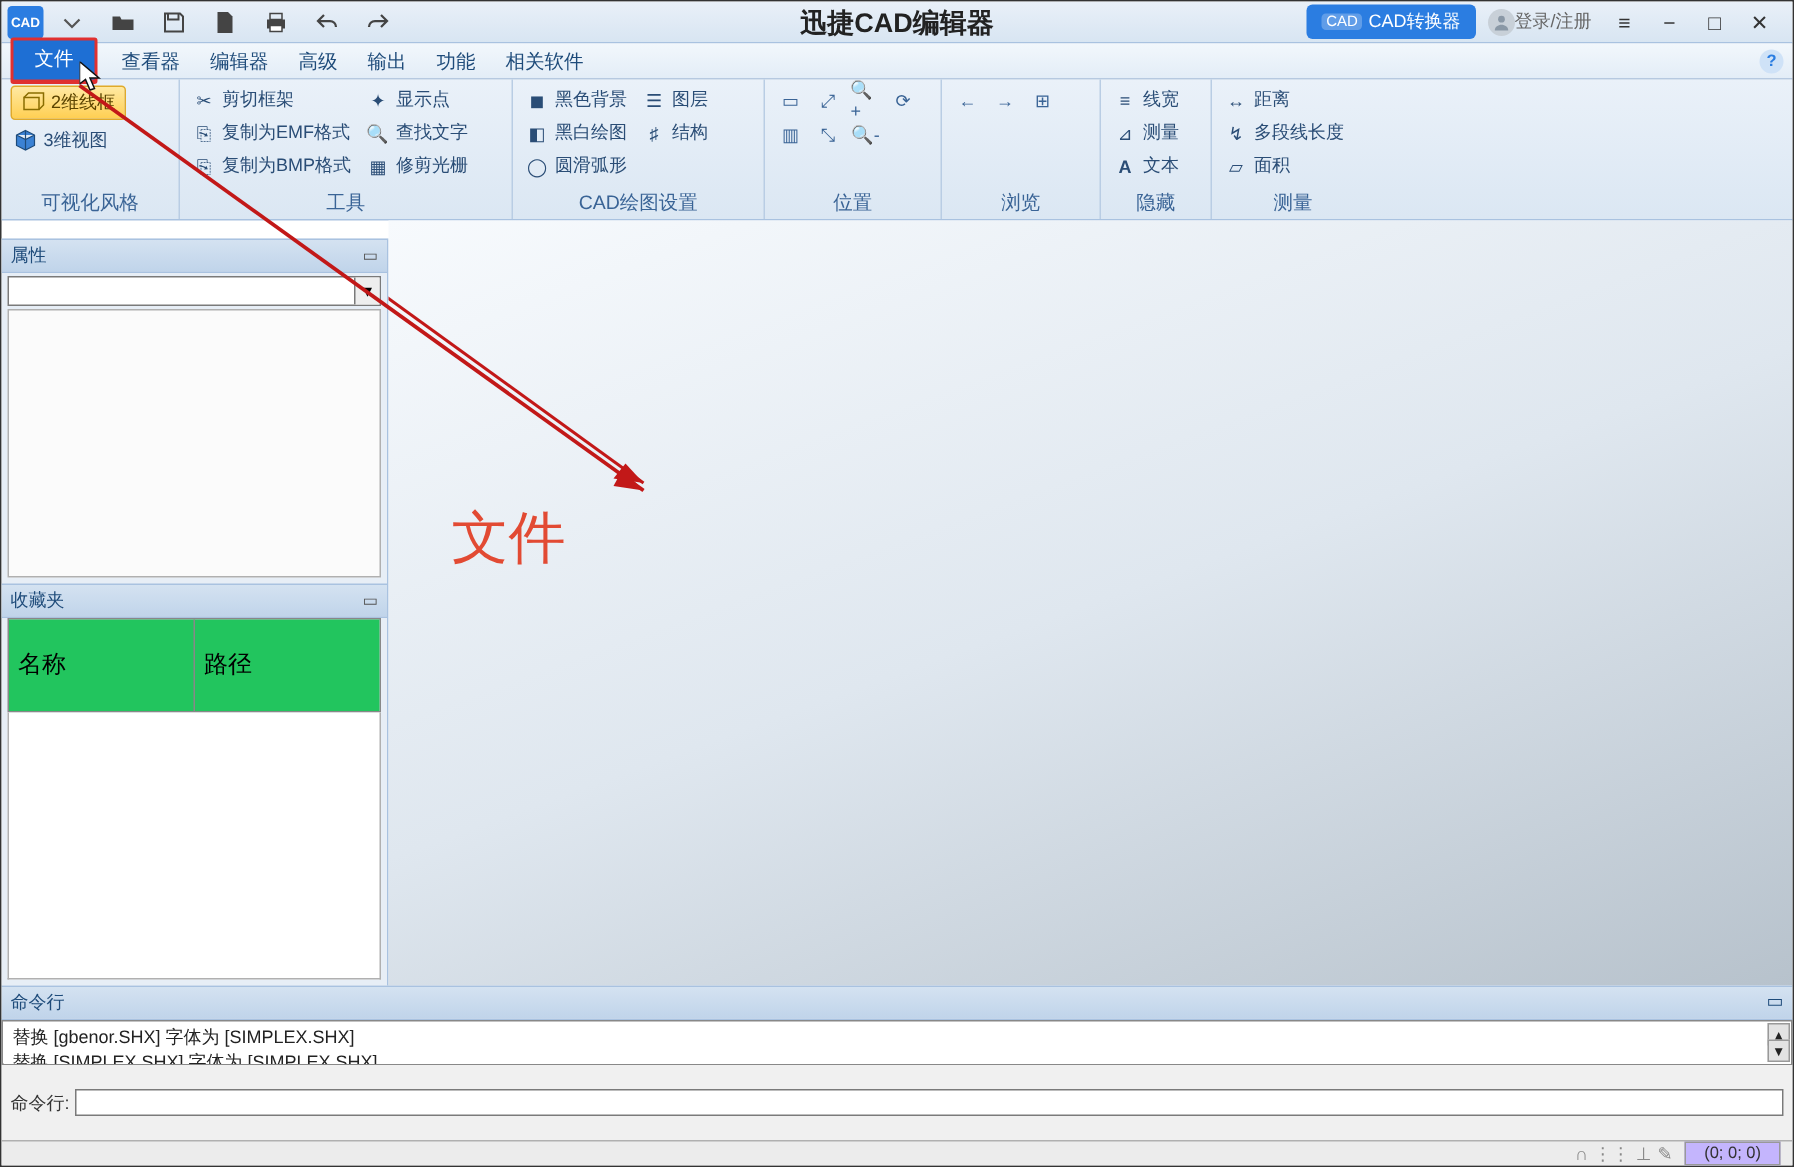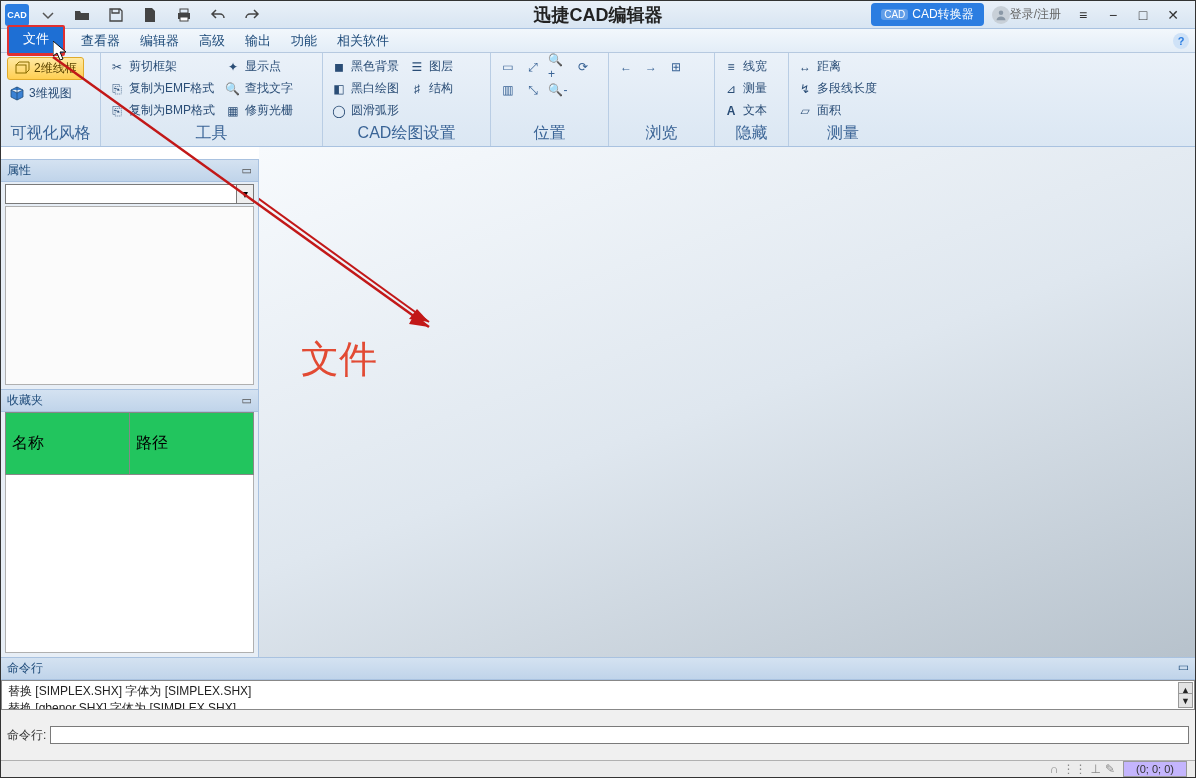--- a/index.html
+++ b/index.html
@@ -24,21 +24,21 @@
 .menu-bar { height: 24px; background: linear-gradient(#f2f7fc,#e3edf7); display: flex; align-items: center; padding-left: 6px; position: relative; border-bottom: 1px solid #b6c9e0; }
 .menu-file { position: relative; background:#1e6fd4; color:#fff; padding:3px 14px 5px; border-radius:2px 2px 2px 2px; font-size:13px; border:2px solid #e03030; border-bottom-width:3px; margin-right:6px; }
 .menu-file .cursor { position:absolute; left:44px; top:14px; }
 .menu-item { padding: 4px 10px; color: #1e4b7a; font-size: 13px; cursor: pointer; }
 .help-icon { position:absolute; right:6px; color:#2b7de1; font-weight:bold; width:16px;height:16px;border-radius:50%;background:#cfe2f7;display:flex;align-items:center;justify-content:center;font-size:11px;}
 
 
 .ribbon { height: 94px; background: linear-gradient(#eaf1f9,#dbe7f3); display: flex; border-bottom: 1px solid #a9c2e0; }
 .ribbon-group { border-right: 1px solid #b9cde4; padding: 4px 6px 2px; display: flex; flex-direction: column; }
 .ribbon-group .group-body { flex: 1; display: flex; align-items: flex-start; gap: 6px; }
-.ribbon-group .group-label { text-align: center; color: #3a6496; font-size: 16px; padding-top: 2px; }
+.ribbon-group .group-label { text-align: center; color: #3a6496; font-size: 13px; padding-top: 2px; }
 .rb-btn-sm { display: flex; align-items: center; gap: 4px; color: #2a4d76; font-size: 12px; padding: 1px 2px; cursor:pointer; white-space: nowrap; }
 .rb-btn-sm .sm-icon { width: 16px; height: 16px; display:flex;align-items:center;justify-content:center; }
 .rb-col { display:flex; flex-direction:column; gap:3px; }
 .view-2d { background: linear-gradient(#ffe9a2,#ffcf52); border:1px solid #e0aa2a; border-radius:3px; padding:2px 6px; display:flex; align-items:center; gap:4px; color:#5a4300; }
 .icon-row { display:flex; gap:3px; }
 .icon-only { width:22px; height:20px; display:flex;align-items:center;justify-content:center; color:#3a6496; cursor:pointer; border:1px solid transparent;}
 
 
 .content { display:flex; height: calc(100% - 28px - 24px - 94px - 120px); }
 .left-panel { width: 258px; background:#e7eef6; border-right:1px solid #a9c2e0; display:flex; flex-direction:column;margin-top:12px; }
@@ -150,21 +150,21 @@
   <div class="menu-item">编辑器</div>
   <div class="menu-item">高级</div>
   <div class="menu-item">输出</div>
   <div class="menu-item">功能</div>
   <div class="menu-item">相关软件</div>
   <div class="help-icon">?</div>
 </div>
 
 <div class="ribbon">
 
-  <div class="ribbon-group" style="width:100px">
+  <div class="ribbon-group" style="width:119px">
     <div class="group-body" style="flex-direction:column;gap:4px;">
       <div class="view-2d rb-btn-sm">
         <span class="sm-icon">
             <svg viewBox="0 0 16 16">
               <rect x="2" y="4" width="10" height="8" fill="none" stroke="#8a6d00"></rect>
               <path d="M2 4l3-3h10v8l-3 3" fill="none" stroke="#8a6d00"></path>
             </svg>
           </span>
         <span>2维线框</span>
       </div>
@@ -353,22 +353,22 @@
   <line x1="52" y1="56" x2="428" y2="326" stroke="#c21818" stroke-width="2.5"></line>
   <polygon points="428,326 414,312 408,323" fill="#c21818"></polygon>
 </svg>
 
 <div class="bottom">
   <div class="cmd-header">
     <span>命令行</span>
     <span class="pin">▭</span>
   </div>
   <div class="cmd-log">
+    <div>替换 [gbenor.SHX] 字体为 [SIMPLEX.SHX]</div>
     <div>替换 [SIMPLEX.SHX] 字体为 [SIMPLEX.SHX]</div>
-    <div>替换 [gbenor.SHX] 字体为 [SIMPLEX.SHX]</div>
     <div class="scroll-btn" style="top:1px">▲</div>
     <div class="scroll-btn" style="bottom:1px">▼</div>
   </div>
   <div class="cmd-input-row">
     <span class="cmd-input-label">命令行:</span>
     <input class="cmd-input" style="">
   </div>
   <div class="status-bar">
     <div class="status-icons">
       <span>∩</span>

